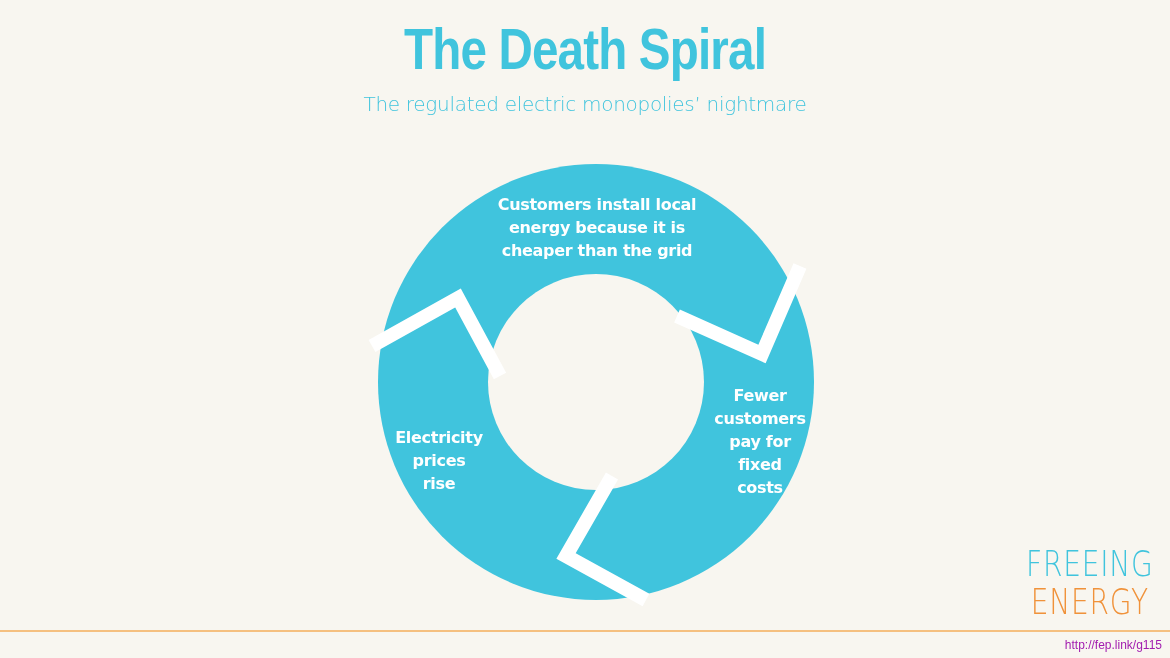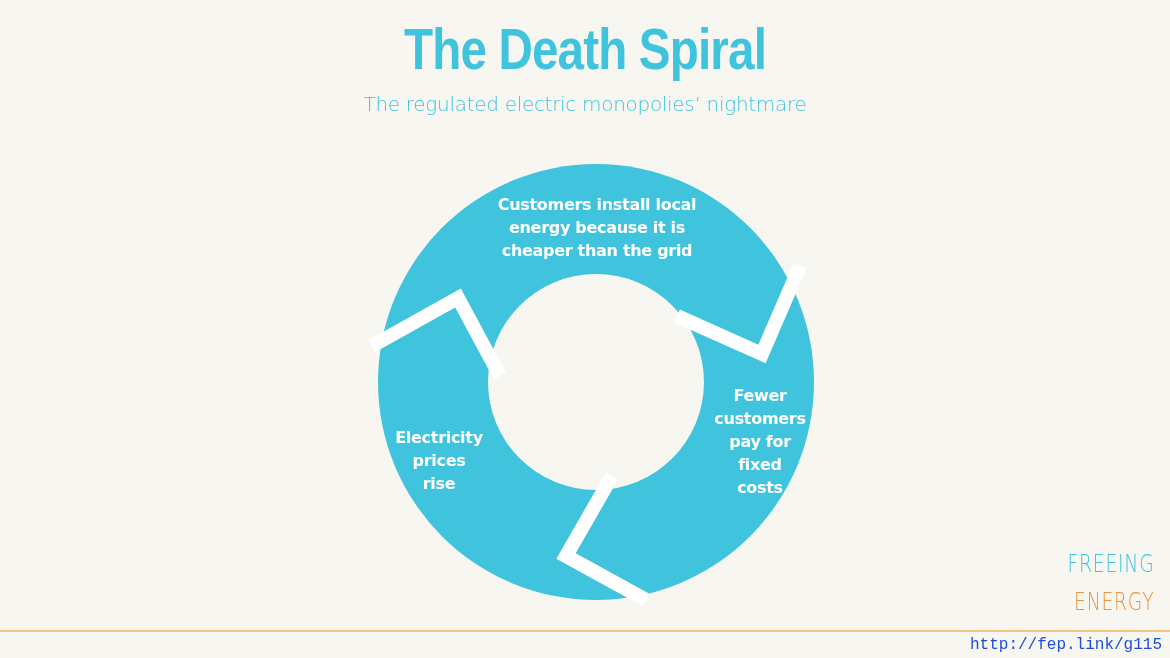--- a/index.html
+++ b/index.html
@@ -58,44 +58,44 @@
       white-space: pre-line;
       letter-spacing: -0.3px;
     }
     .step-top { left: 466px; top: 193px; width: 262px; }
     .step-right { left: 690px; top: 384px; width: 140px; }
     .step-left { left: 374px; top: 395px; width: 130px; margin-top: 31px; }
     .logo {
       position: absolute;
       right: 16px;
       top: 545px;
-      text-align: right;
+      text-align: center;
       font-family: "DejaVu Sans", sans-serif;
       font-weight: 200;
-      font-size: 24px;
+      font-size: 36px;
       line-height: 38px;
       letter-spacing: 1px;
     }
     .logo-line1 { color: #40c4dd; display: block; transform: scaleX(0.78); transform-origin: right center; }
     .logo-line2 { color: #f0923a; display: block; transform: scaleX(0.78); transform-origin: right center; }
     .footer-line {
       position: absolute;
       left: 0;
       top: 630px;
       width: 1170px;
       height: 2px;
       background: #f5c080;
     }
     .footer-url {
       position: absolute;
       right: 8px;
       top: 635px;
-      font-family: Liberation Mono, monospace;
-      font-size: 16px;
-      color: #1d4ed8;
+      font-family: Liberation Sans, sans-serif;
+      font-size: 12px;
+      color: #a21caf;
       line-height: 20px;
     }
   </style>
 </head>
 <body>
 
 <div class="title">The Death Spiral</div>
 <div class="subtitle">The regulated electric monopolies’ nightmare</div>
 
 <svg class="cycle" viewBox="0 0 1170 658" xmlns="http://www.w3.org/2000/svg">

